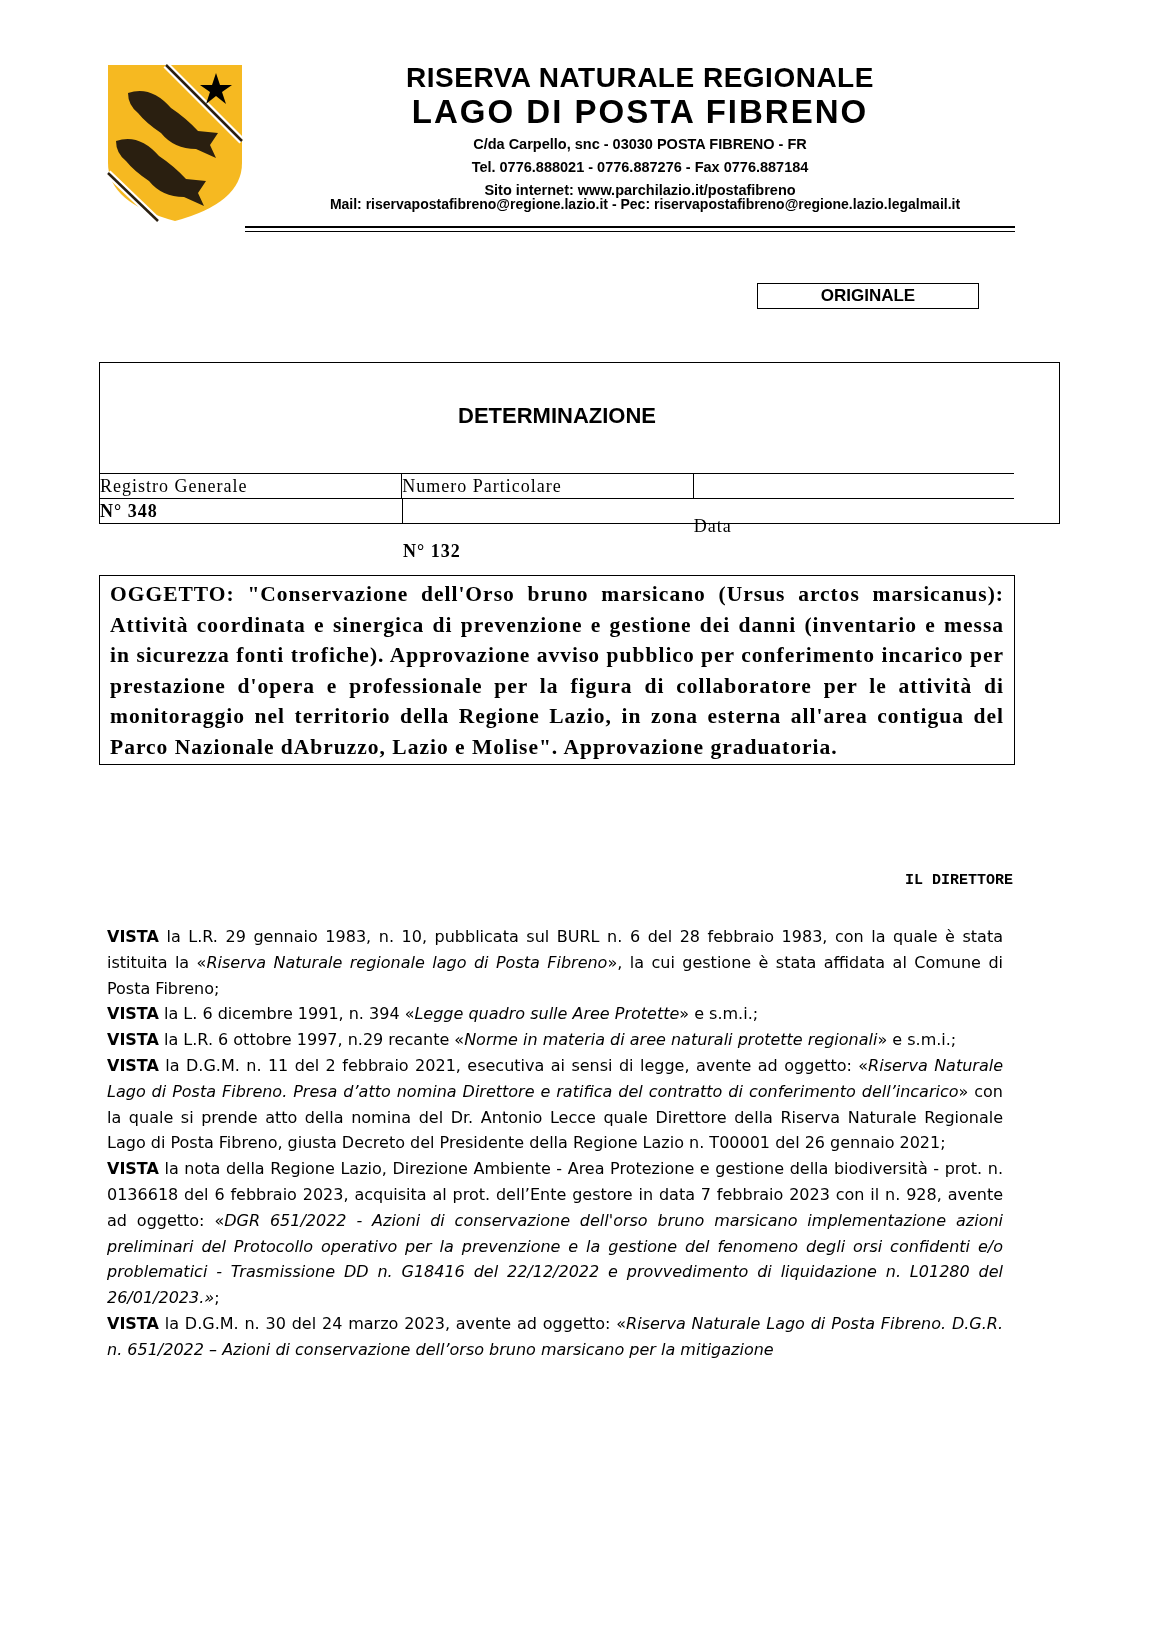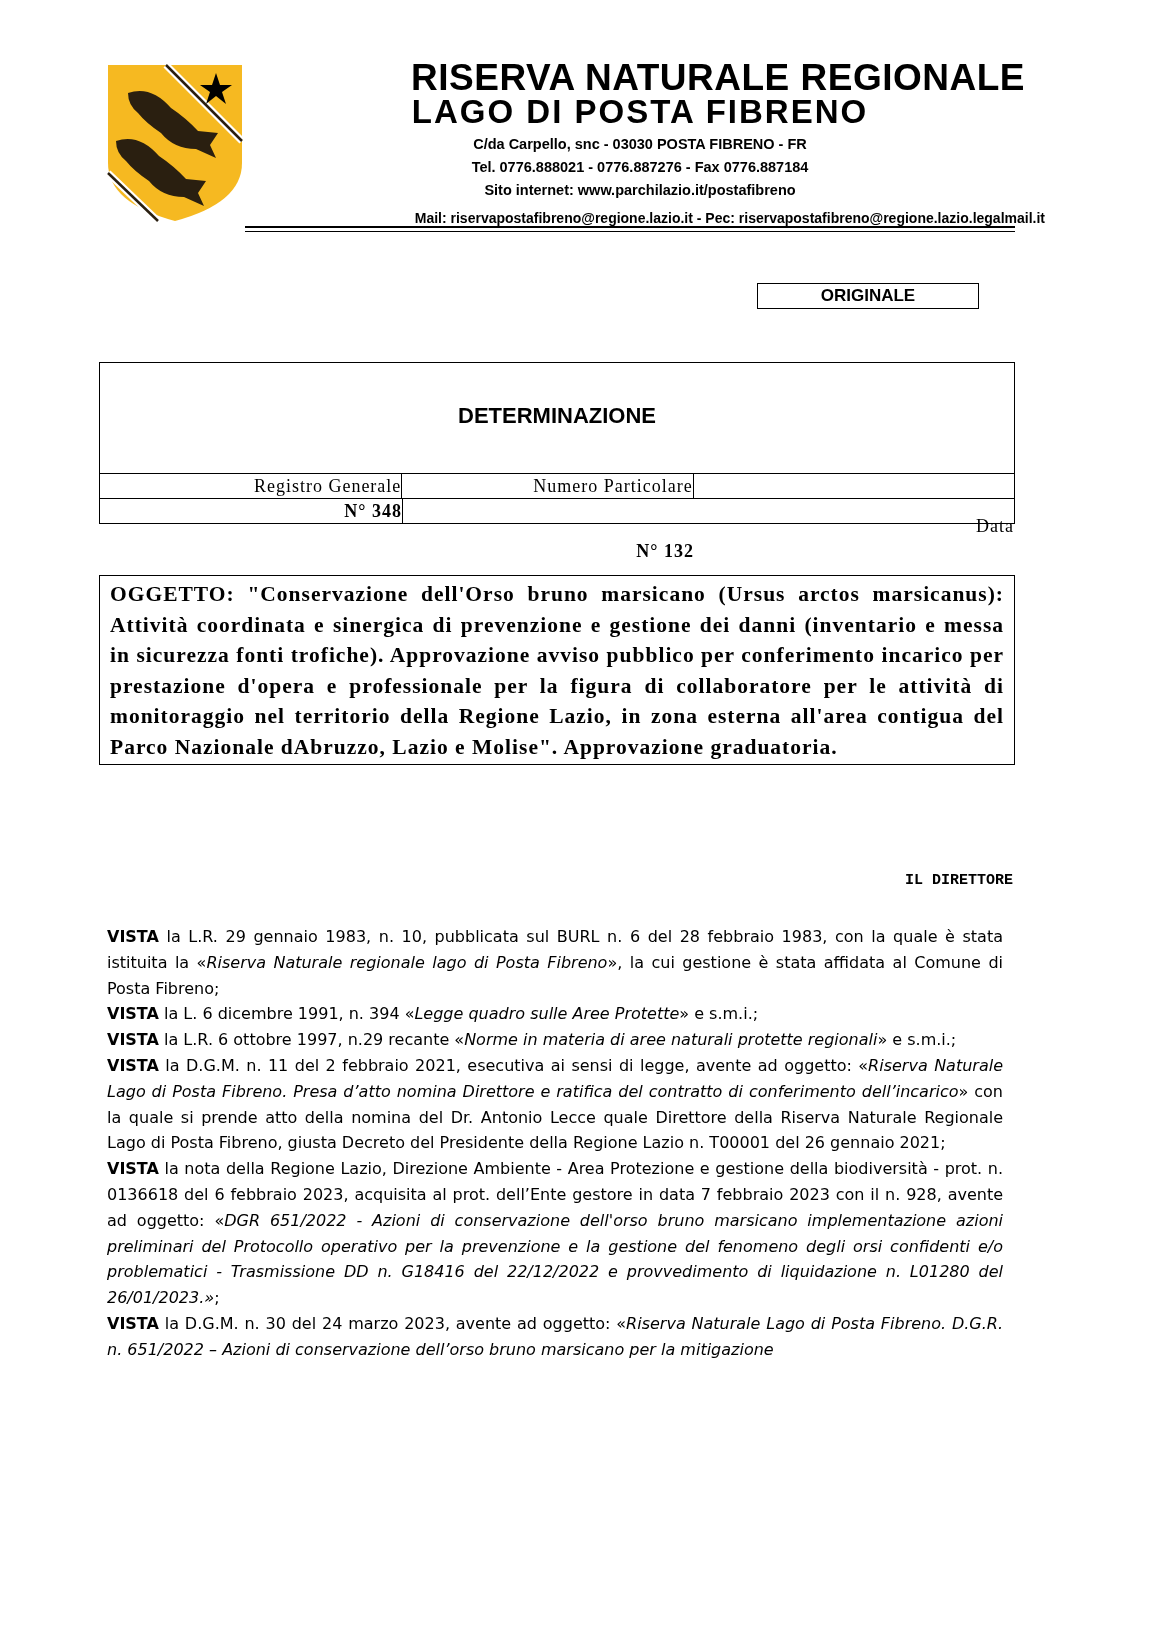--- a/index.html
+++ b/index.html
@@ -2,38 +2,38 @@
 <html><head>
 <meta charset="utf-8">
 <style>
   html, body { margin: 0; padding: 0; background: #ffffff; }
   body { width: 1150px; height: 1626px; position: relative; overflow: hidden; color: #000; }
   .abs { position: absolute; }
 
   
   .logo { left: 106px; top: 63px; width: 138px; height: 160px; }
   .hdr-title { left: 255px; width: 770px; text-align: center; font-family: "Liberation Sans", sans-serif; font-weight: bold; letter-spacing: 0.5px; }
-  .hdr-t1 { top: 60px; font-size: 37px; line-height: 36px; text-align: right; }
+  .hdr-t1 { top: 60px; font-size: 28px; line-height: 36px; }
   .hdr-t2 { top: 94px; font-size: 33px; line-height: 36px; letter-spacing: 2px; }
   .hdr-line { left: 255px; width: 770px; text-align: center; font-family: "Liberation Sans", sans-serif; font-size: 14.5px; line-height: 20px; font-weight: bold; }
   .hdr-l1 { top: 134px; }
   .hdr-l2 { top: 157px; }
   .hdr-l3 { top: 180px; }
-  .hdr-l4 { top: 208px; left: 245px; width: 800px; font-size: 14px; text-align: right; }
+  .hdr-l4 { top: 194px; left: 245px; width: 800px; font-size: 14px; }
   .hdr-rule1 { left: 245px; top: 226px; width: 770px; height: 0; border-top: 2px solid #000; }
   .hdr-rule2 { left: 245px; top: 231px; width: 770px; height: 0; border-top: 1px solid #000; }
 
   
   .originale { left: 757px; top: 283px; width: 220px; height: 24px; border: 1px solid #000; text-align: center; font-family: Liberation Sans, sans-serif; font-weight: bold; font-size: 17px; line-height: 24px; }
 
   
-  .det-box { left: 99px; top: 362px; width: 914px; height: 160px; border: 1px solid #000; }
+  .det-box { left: 99px; top: 362px; width: 914px; height: 160px; border: 1px solid #000; padding-left: 45px; }
   .det-title { left: 0; top: 40px; width: 914px; text-align: center; font-family: "Liberation Sans", sans-serif; font-weight: bold; font-size: 22px; }
   .det-row { position: absolute; left: 0; width: 914px; display: flex; border-top: 1px solid #000; }
-  .det-row .cell { text-align: right; font-family: "Liberation Serif", serif; font-size: 18px; letter-spacing: 1px; border-right: 1px solid #000; }
+  .det-row .cell { text-align: left; font-family: "Liberation Serif", serif; font-size: 18px; letter-spacing: 1px; border-right: 1px solid #000; }
   .det-row .cell:last-child { border-right: none; margin-top: 40px; }
   .c1 { width: 302px; } .c2 { width: 291px; } .c3 { width: 321px; }
   .row-head { top: 110px; height: 24px; line-height: 24px; }
   .row-val { top: 135px; height: 24px; line-height: 24px; font-weight: bold; }
   .row-val .cell { font-weight: bold; }
 
   
   .ogg-box { left: 99px; top: 575px; width: 894px; padding: 3px 10px 2px 10px; border: 1px solid #000; font-family: "Liberation Serif", serif; font-weight: bold; font-size: 21.5px; line-height: 30.5px; text-align: justify; letter-spacing: 1px; }
 
   

